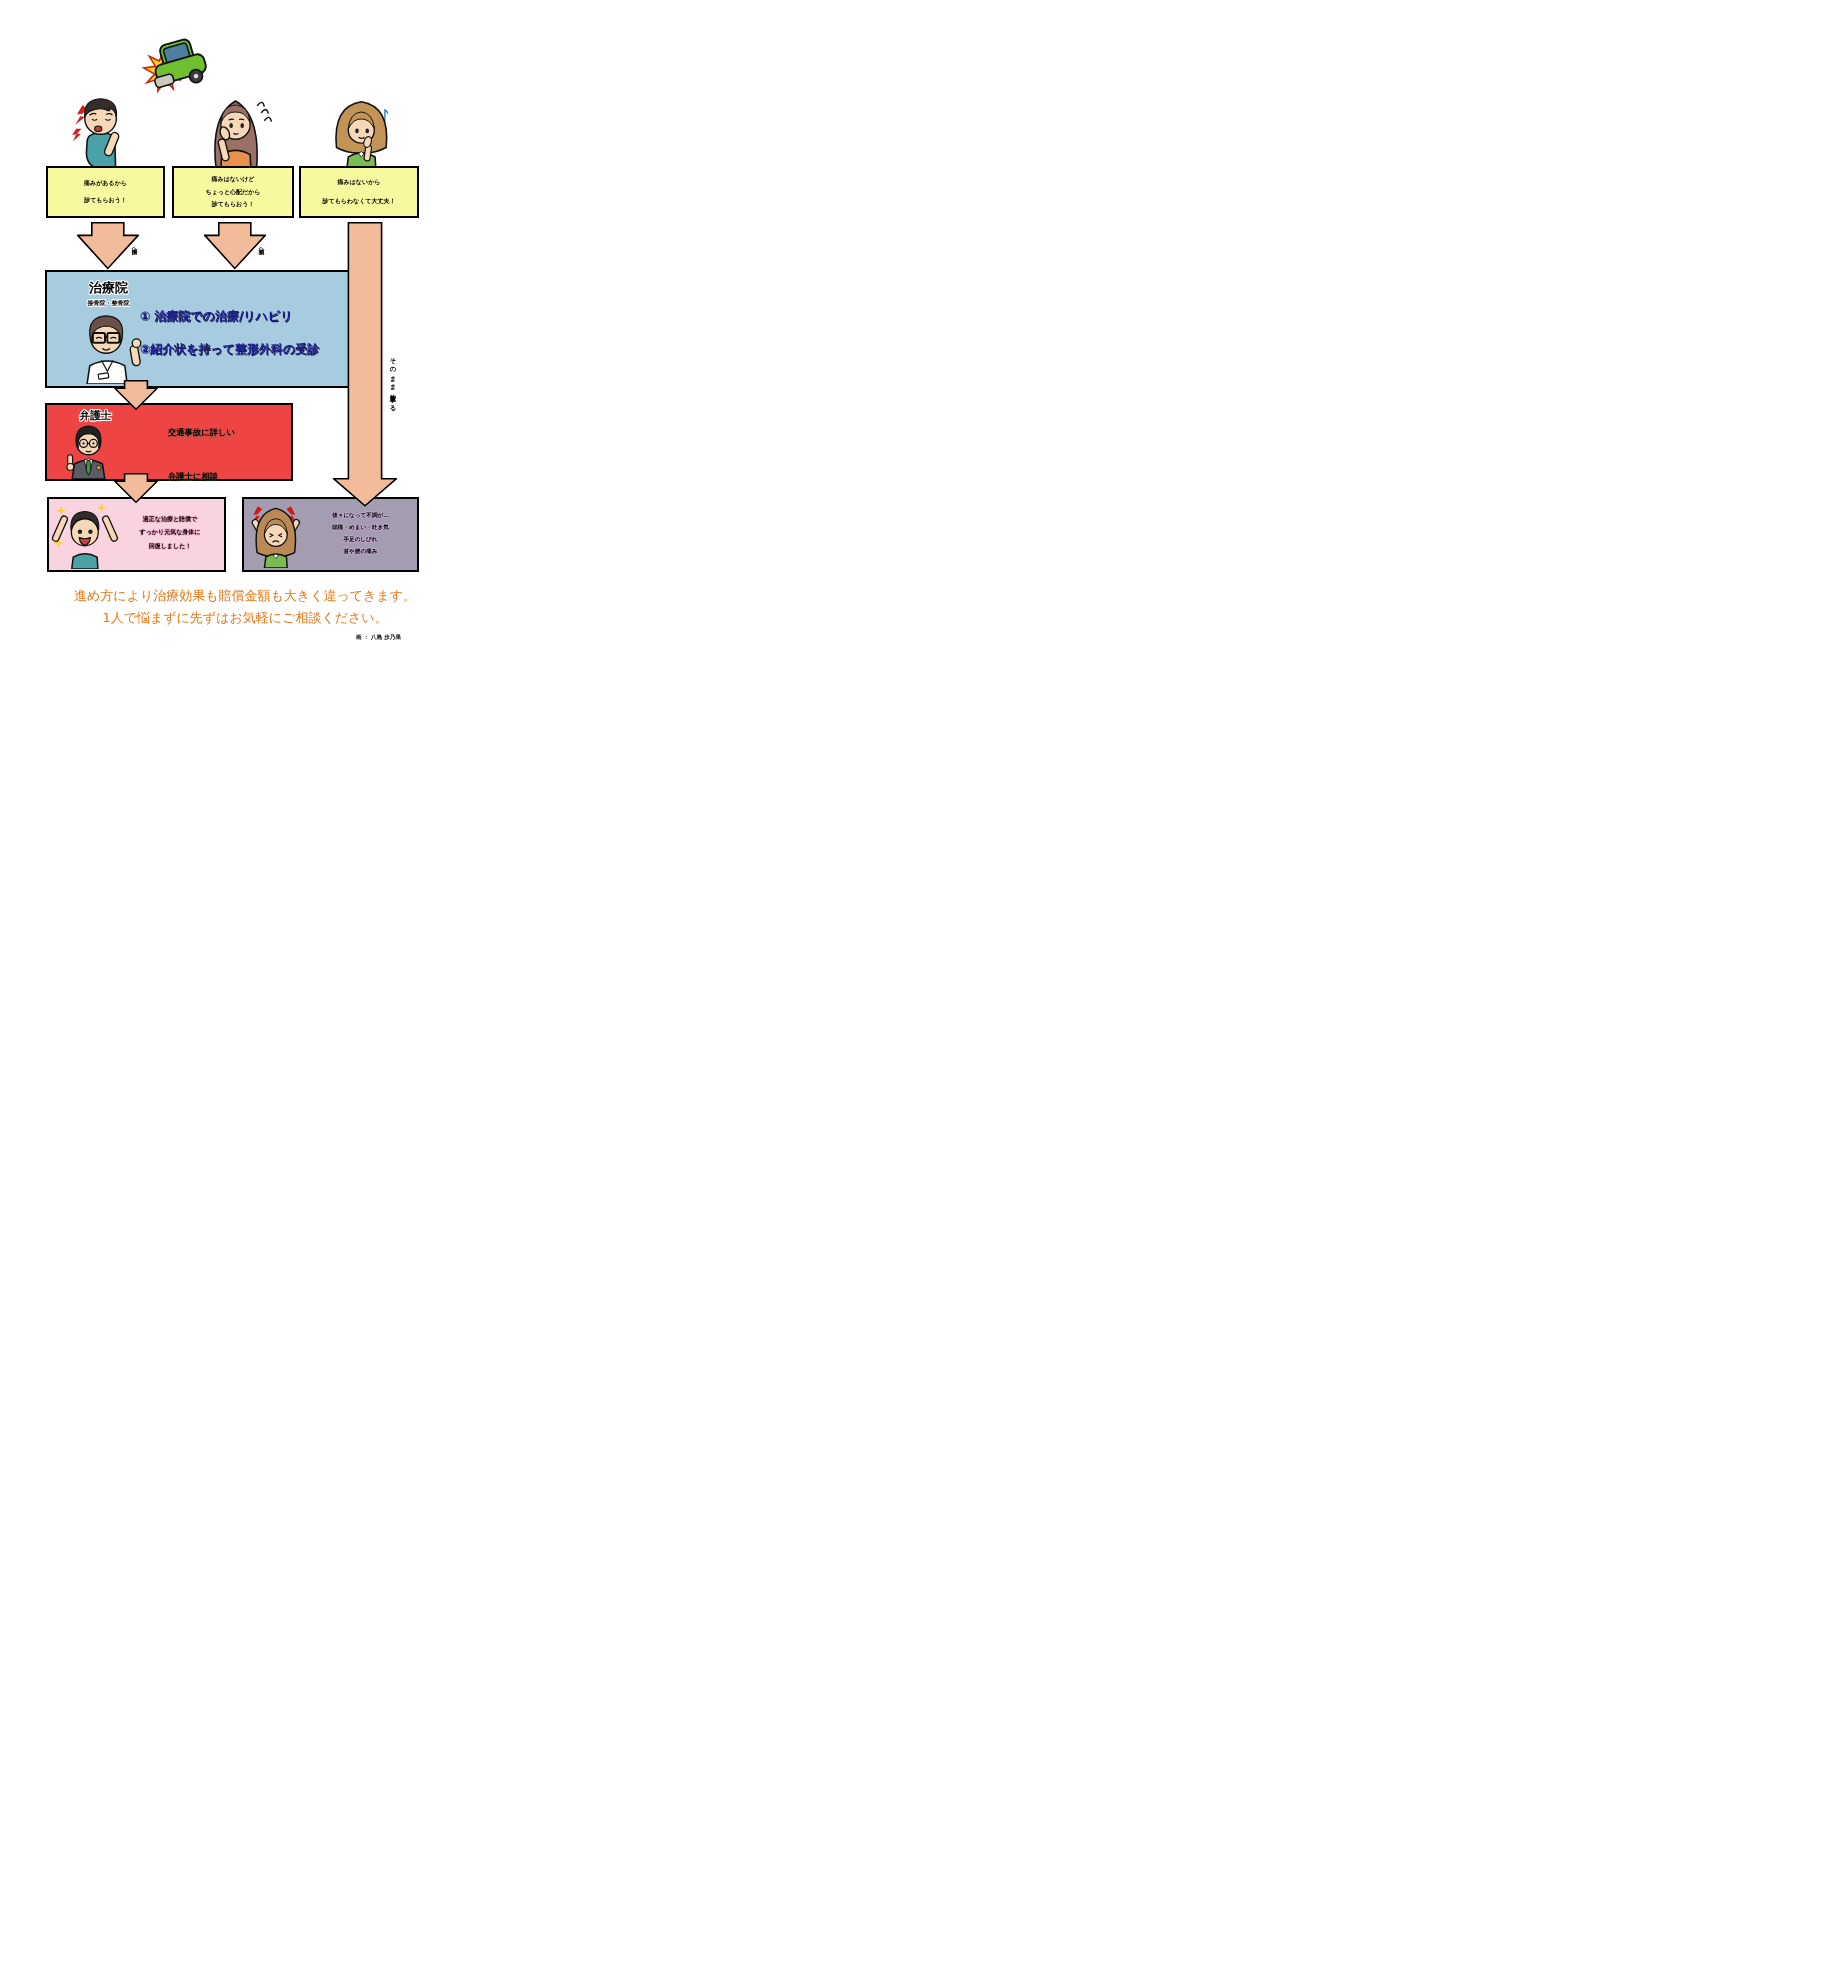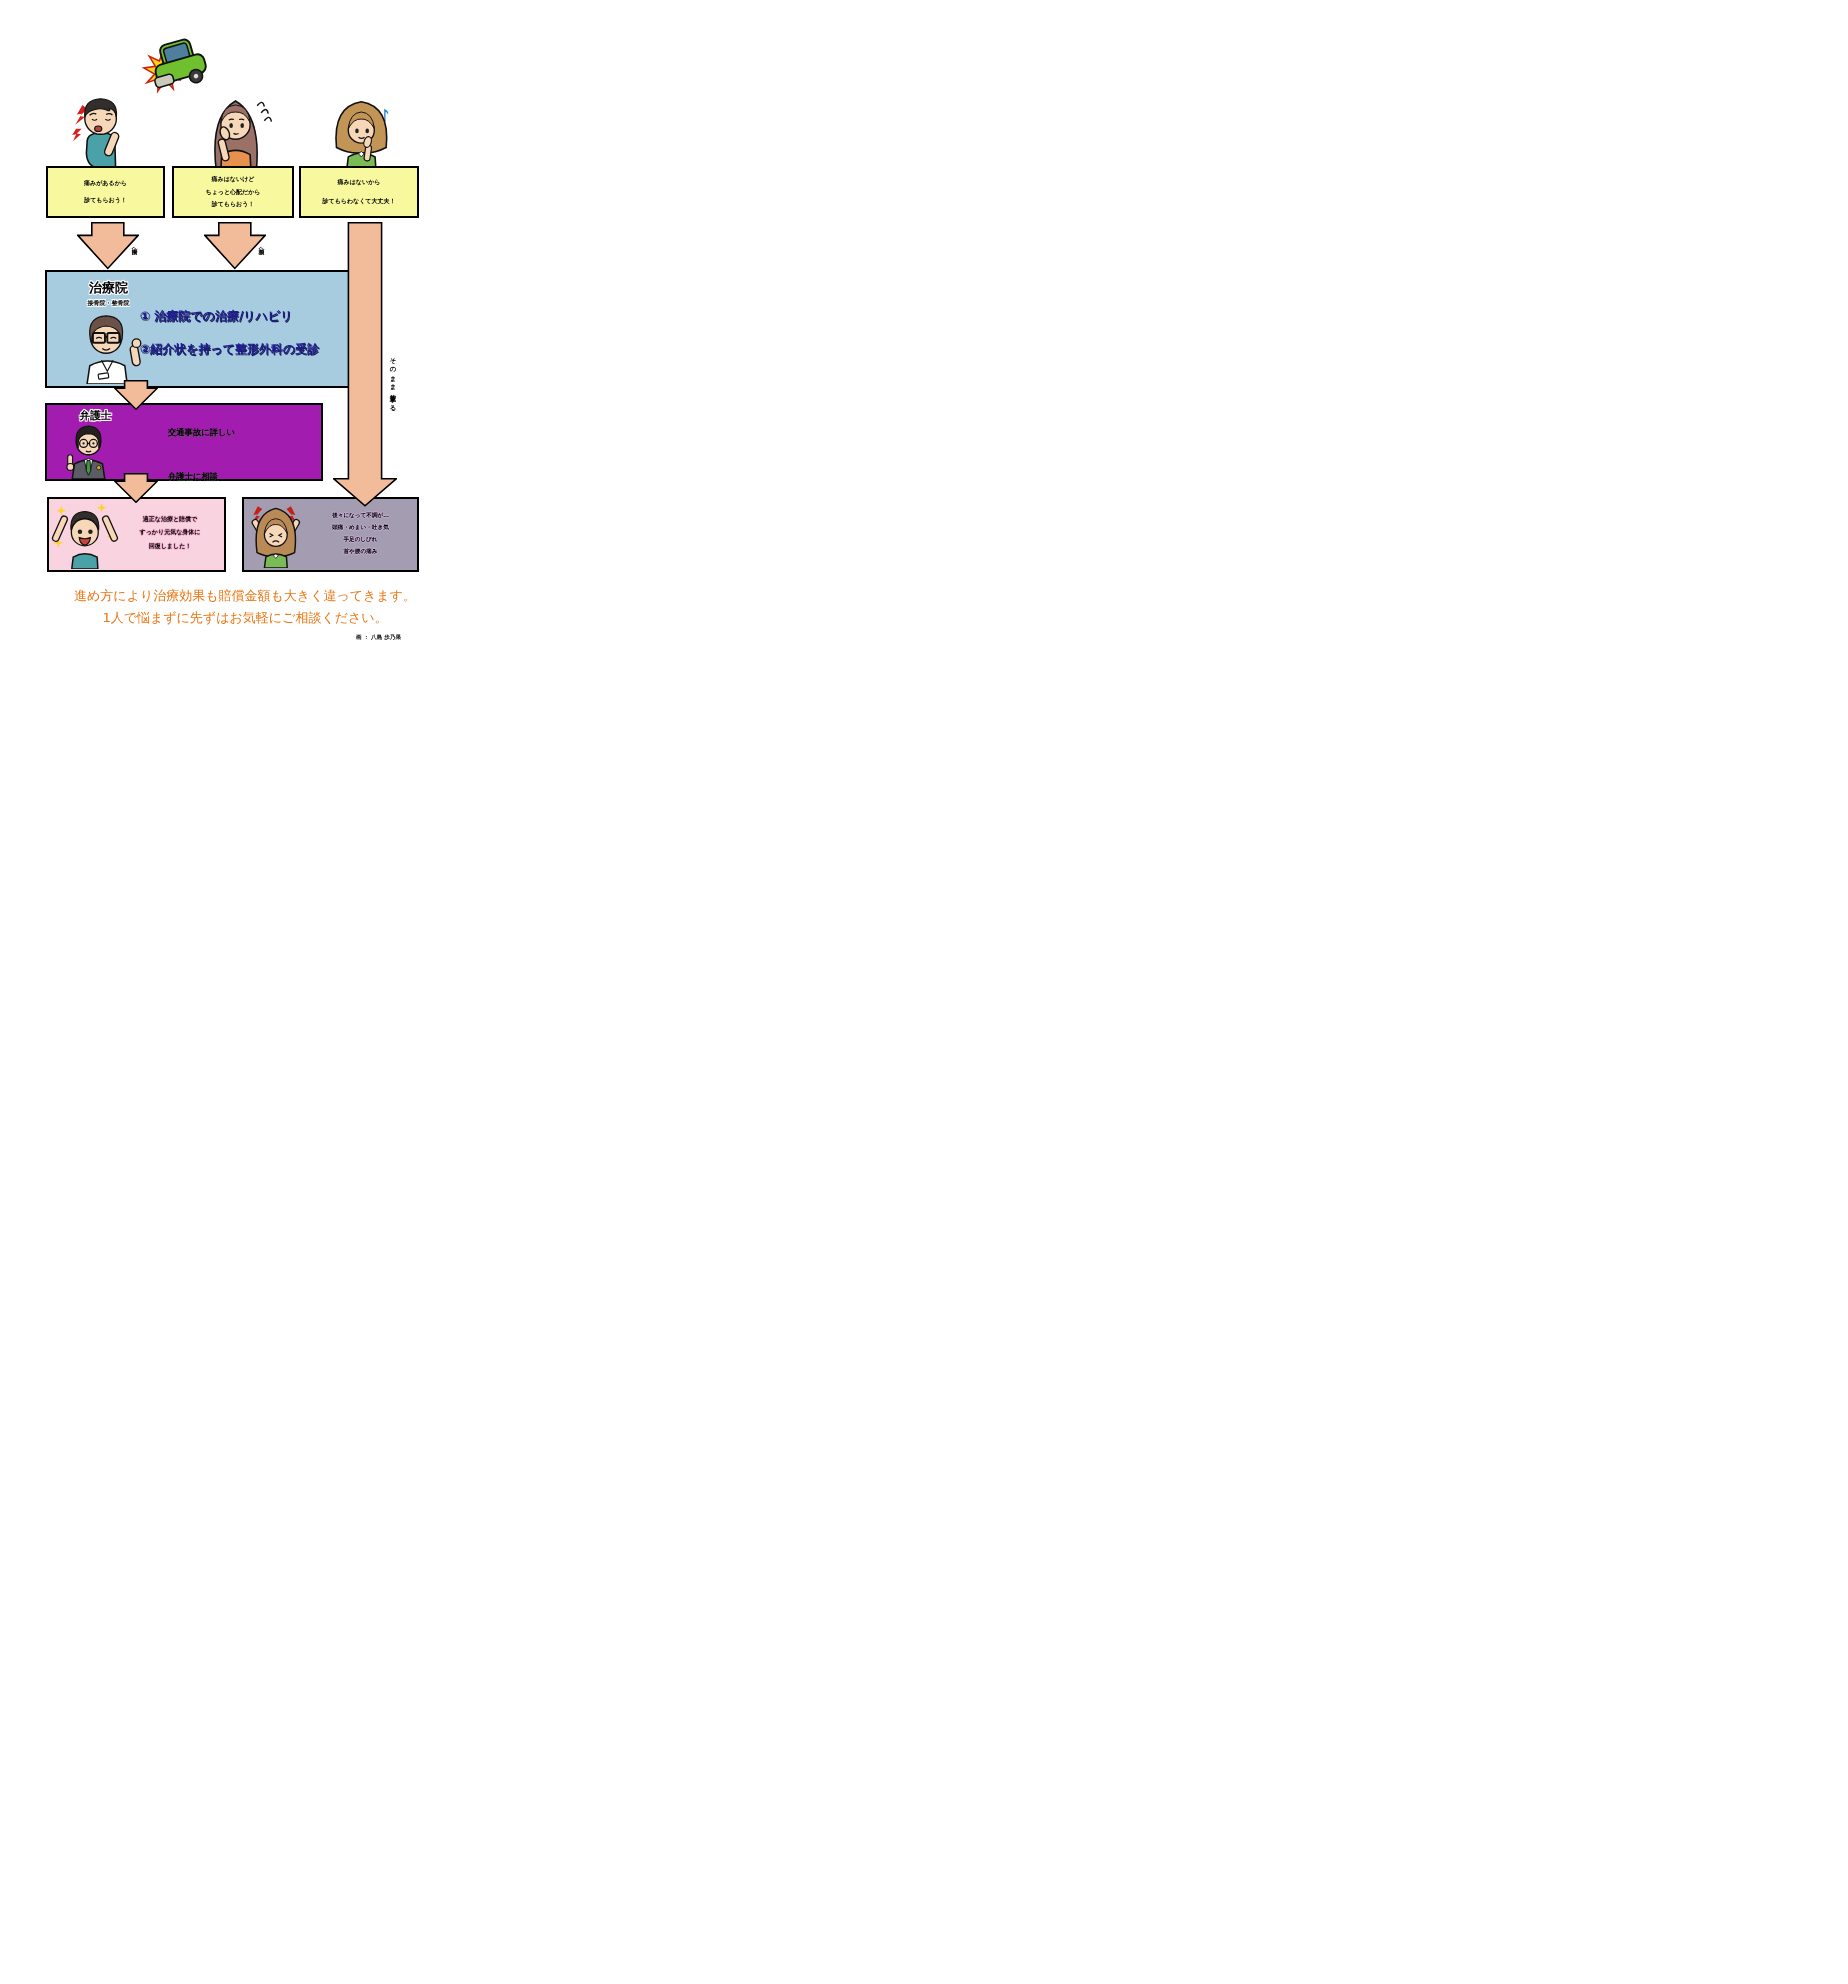--- a/index.html
+++ b/index.html
@@ -157,21 +157,21 @@
     <div class="abs clinic-item" style="left: 93px; top: 36px; width: 185px; color: rgb(30, 30, 150);">① 治療院での治療/リハビリ</div>
     <div class="abs clinic-item" style="left: 93px; top: 69px; width: 185px; color: rgb(30, 30, 150);">②紹介状を持って整形外科の受診</div>
   </div>
 
   <div class="abs arrow" style="left:114px;top:380px;width:44px;height:30px;">
     <svg viewBox="0 0 112 76" preserveAspectRatio="none">
       <polygon points="27,2 85,2 85,21 110,21 56,74 2,21 27,21" stroke="#000" stroke-width="4" stroke-linejoin="miter" fill="#f2bc9b"></polygon>
     </svg>
   </div>
 
-  <div class="abs box" style="left: 45px; top: 403px; width: 278px; height: 78px; background-color: #a21caf;">
+  <div class="abs box" style="left: 45px; top: 403px; width: 248px; height: 78px; background-color: #ef4444;">
     <div class="abs outline-white" style="left:11px;top:4px;width:75px;text-align:center;font-size:10.7px;font-weight:900;color:#000;">弁護士</div>
     <div class="abs" style="left:8px;top:17.5px;width:67px;height:56px;">
       <svg viewBox="0 0 170 148">
         <rect x="30" y="84" width="13" height="30" rx="6.5" fill="#F6D7B8" stroke="#111" stroke-width="3"></rect>
         <circle cx="37" cy="116" r="9" fill="#F6D7B8" stroke="#111" stroke-width="3"></circle>
         <path d="M42,148 L48,108 Q85,88 122,108 L128,148 Z" fill="#5C5C66" stroke="#111" stroke-width="4"></path>
         <polygon points="74,98 85,94 96,98 90,126 80,126" fill="#FFF" stroke="#111" stroke-width="2.5"></polygon>
         <polygon points="81,99 89,99 91,126 85,138 79,126" fill="#3F9A3F" stroke="#111" stroke-width="2.5"></polygon>
         <circle cx="112" cy="118" r="5.5" fill="#D9B01C" stroke="#111" stroke-width="2"></circle>
         <circle cx="85" cy="52" r="32" fill="#F6D7B8" stroke="#111" stroke-width="3.5"></circle>

